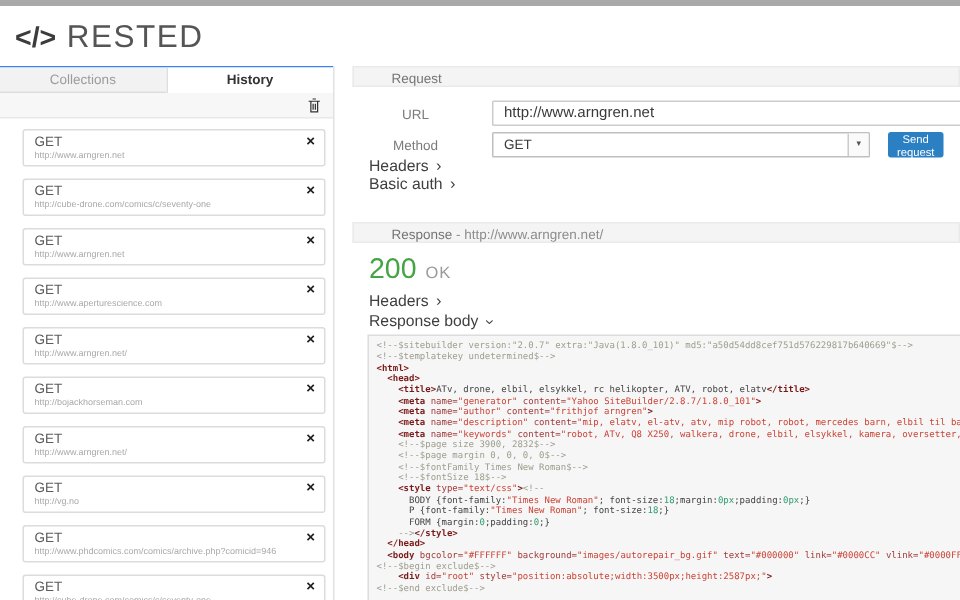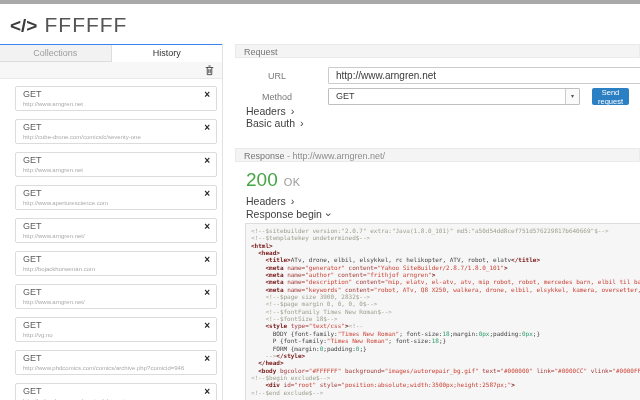--- a/index.html
+++ b/index.html
@@ -7,32 +7,32 @@
        font-family:"Liberation Sans",sans-serif;-webkit-font-smoothing:antialiased}
   .top-strip{position:absolute;top:0;left:0;width:640px;height:4px;background:#a9a9a9}
   
   .logo{position:absolute;top:13px;left:10px;font-size:21px;color:#555;letter-spacing:1px;white-space:nowrap}
   .logo-icon{font-weight:bold;color:#3c3c3c;margin-right:7px;font-size:19px;letter-spacing:0}
   
   .sidebar{position:absolute;left:0;top:44px;width:222px;bottom:0;background:#fff;border-right:1px solid #e2e2e2}
   .tabs{display:flex;height:17px;border-top:1px solid #3b82f6}
   .tab{flex:1;text-align:center;font-size:9px;line-height:17px;background:#f2f2f2;color:#9c9c9c;
        border-bottom:1px solid #ddd;cursor:pointer}
-  .tab.active{background:#fff;color:#333;font-weight:normal;border-bottom:none;border-left:1px solid #ddd}
+  .tab.active{background:#fff;color:#333;font-weight:bold;border-bottom:none;border-left:1px solid #ddd}
   .list-toolbar{height:16px;background:#f7f7f7;border-bottom:1px solid #e9e9e9;position:relative}
   .trash{position:absolute;right:8px;top:3px;cursor:pointer}
   .history-list{padding-top:7px}
   .history-card{position:relative;margin:0 5px 8px 15px;height:23px;border:1px solid #dcdcdc;border-radius:2px;background:#fff;cursor:pointer}
   .hc-method{position:absolute;left:7px;top:2px;font-size:9px;color:#5c5c5c}
   .hc-url{position:absolute;left:7px;top:14px;right:18px;font-size:6px;color:#a9a9a9;white-space:nowrap;overflow:hidden}
   .hc-close{position:absolute;right:6px;top:3px;font-size:10px;font-weight:bold;color:#1f1f1f;line-height:10px;cursor:pointer}
   
   .main{position:absolute;left:235px;top:44px;right:0;bottom:0}
   .section-bar{position:absolute;left:0;right:0;height:14px;background:#f4f4f4;border:1px solid #eaeaea;
-               font-size:9px;color:#757575;line-height:14px;padding-left:8px;box-sizing:border-box}
+               font-size:9px;color:#757575;line-height:14px;padding-left:25px;box-sizing:border-box}
   .bar-req{top:0}
   .bar-resp{top:104px}
   .bar-dim{color:#8d8d8d}
   .fld-label{position:absolute;left:0;width:84px;text-align:center;font-size:9px;color:#7a7a7a}
   .lbl-url{top:27px}
   .lbl-method{top:48px}
   .url-input{position:absolute;top:23px;left:93px;right:-6px;height:15px;border:1px solid #ccc;border-radius:1px;
              font-size:10px;color:#3a3a3a;padding:0 7px;font-family:"Liberation Sans",sans-serif;box-sizing:content-box}
   .method-select{position:absolute;top:44px;left:93px;width:250px;height:15px;border:1px solid #bfbfbf;border-radius:1px;
                  background:#fff;font-size:9px;color:#3a3a3a;line-height:15px;cursor:pointer}
@@ -62,21 +62,21 @@
   .tk-attr{color:#a33c3c}
   .tk-str{color:#cb4437}
   .tk-num{color:#2f9e6e}
 </style>
 </head>
 <body>
 
 <div class="top-strip"></div>
 
 <div class="logo">
-  <span class="logo-icon">&lt;/&gt;</span><span>FFFFFF</span>
+  <span class="logo-icon">&lt;/&gt;</span><span>RESTED</span>
 </div>
 
 <aside class="sidebar">
   <div class="tabs">
     <div class="tab">Collections</div>
     <div class="tab active">History</div>
   </div>
   <div class="list-toolbar">
     <svg class="trash" width="9" height="11" viewBox="0 0 12 14">
       <path d="M1 3 H11 M4.5 1 H7.5 M3 3 V12.5 H9 V3 M5 5.2 V10.5 M7 5.2 V10.5" stroke="#333" fill="none" stroke-width="1.1"></path>
@@ -173,21 +173,21 @@
   </div>
 
   <div class="status">
     <span class="status-code" style="color: rgb(68, 165, 68); margin-top: 44px;">200</span><span class="status-text">OK</span>
   </div>
 
   <div class="disclosure d-resp-headers">
     <span>Headers</span><span class="chev">›</span>
   </div>
   <div class="disclosure d-resp-body">
-    <span>Response begin</span><span class="chev down">›</span>
+    <span>Response body</span><span class="chev down">›</span>
   </div>
 
   <div class="code-block" id="code-block">
       <div class="code-line"><span class="tk-com">&lt;!--$sitebuilder version:"2.0.7" extra:"Java(1.8.0_101)" md5:"a50d54dd8cef751d576229817b640669"$--&gt;</span></div>
       <div class="code-line"><span class="tk-com">&lt;!--$templatekey undetermined$--&gt;</span></div>
       <div class="code-line"><span class="tk-tag">&lt;html&gt;</span></div>
       <div class="code-line"><span class="tk-tag">  &lt;head&gt;</span></div>
       <div class="code-line"><span class="tk-tag">    &lt;title&gt;</span><span class="tk-pln">ATv, drone, elbil, elsykkel, rc helikopter, ATV, robot, elatv</span><span class="tk-tag">&lt;/title&gt;</span></div>
       <div class="code-line"><span class="tk-tag">    &lt;meta</span><span class="tk-attr"> name=</span><span class="tk-str">"generator"</span><span class="tk-attr"> content=</span><span class="tk-str">"Yahoo SiteBuilder/2.8.7/1.8.0_101"</span><span class="tk-tag">&gt;</span></div>
       <div class="code-line"><span class="tk-tag">    &lt;meta</span><span class="tk-attr"> name=</span><span class="tk-str">"author"</span><span class="tk-attr"> content=</span><span class="tk-str">"frithjof arngren"</span><span class="tk-tag">&gt;</span></div>

